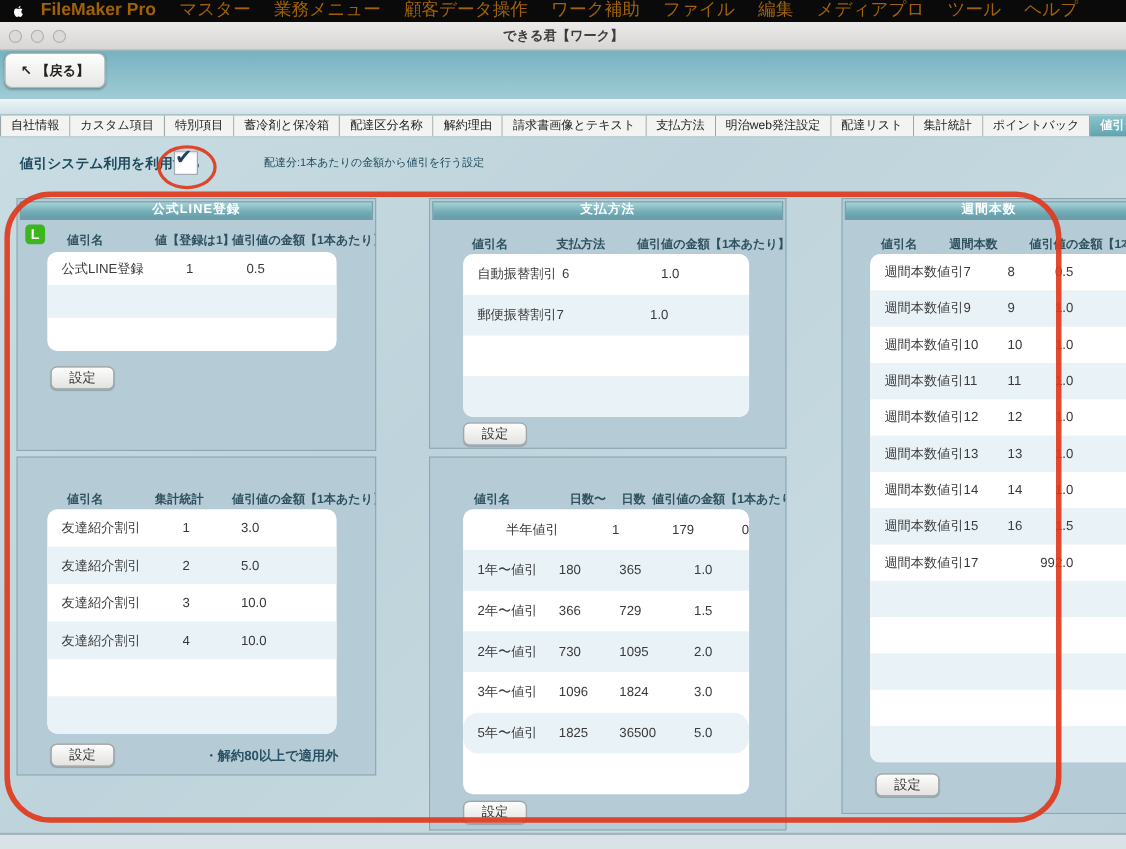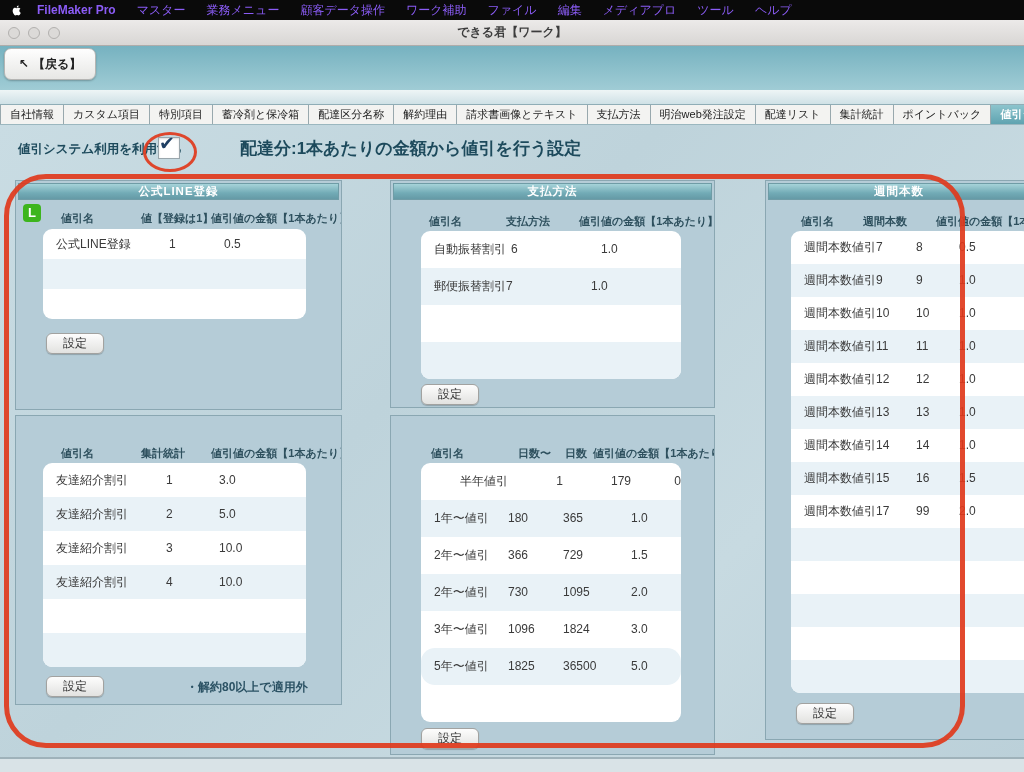--- a/index.html
+++ b/index.html
@@ -4,21 +4,21 @@
 <style>
   html,body{margin:0;padding:0}
   body{width:1024px;height:772px;overflow:hidden;position:relative;
        font-family:"Liberation Sans","DejaVu Sans",sans-serif;background:#c3d6de}
 
   
   .menubar{position:absolute;top:0;left:0;right:0;height:20px;background:#0a0a0a;
            display:flex;align-items:center;padding:0 10px;z-index:50}
   .apple{margin-right:14px;display:flex;align-items:center}
   .menus{display:flex;gap:21px}
-  .menus span{color:#8b5cf6;font-size:12px;line-height:20px;white-space:nowrap}
+  .menus span{color:#a16207;font-size:16px;line-height:20px;white-space:nowrap}
   .menus span:first-child{font-weight:700}
 
   
   .titlebar{position:absolute;top:20px;left:0;right:0;height:26px;
             background:linear-gradient(#eceae9,#d8d6d4);border-bottom:1px solid #aeacaa;box-sizing:border-box}
   .lights{position:absolute;left:8px;top:7px;display:flex;gap:8px}
   .light{width:12px;height:12px;border-radius:50%;background:#dcdad8;border:1px solid #b2b0ae;box-sizing:border-box}
   .wtitle{text-align:center;font-size:12px;font-weight:700;color:#3c3c3c;line-height:25px}
 
   
@@ -40,21 +40,21 @@
   .tabbar .tab:first-child{border-left:1px solid #98a8ad}
   .tabbar .tab.active{background:linear-gradient(#8cc4cd,#5fa3b0);color:#fff;font-weight:700}
 
   
   .main{position:absolute;top:125px;left:0;width:1024px;height:632px;
         background:linear-gradient(135deg,#c9dce3 0%,#bed3db 40%,#c7dae1 70%,#bbd0d9 100%)}
   .uselabel{position:absolute;left:18px;top:16px;font-size:12.5px;font-weight:700;color:#1d4a5c;line-height:16px}
   .checkbox{position:absolute;left:158px;top:12px;width:20px;height:20px;background:#fff;
             border:1px solid #9aa6ac;box-shadow:inset 0 1px 2px rgba(0,0,0,.15)}
   .checkmark{position:absolute;left:0px;top:-4px;font-size:19px;color:#1f3f63;font-weight:700;line-height:20px}
-  .deliverynote{position:absolute;left:240px;top:16px;font-size:17px;font-weight:700;color:#1d4a5c;line-height:16px}
+  .deliverynote{position:absolute;left:240px;top:16px;font-size:10px;font-weight:400;color:#1d4a5c;line-height:16px}
 
   
   .panel{position:absolute;background:#b5ccd7;border:1px solid #8aa7b2;box-sizing:border-box;overflow:hidden}
   .phead{height:17px;margin:2px 2px 0 2px;background:linear-gradient(#a6d3d9,#72abb6 60%,#659aa6);
          border:1px solid #6f9ca6;box-sizing:border-box;color:#fff;font-size:11.5px;font-weight:700;
          text-align:center;line-height:15px;letter-spacing:1px}
   .cols{position:absolute;display:flex;font-size:11px;color:#2e505e;font-weight:700;white-space:nowrap}
   .cols span{flex:0 0 auto}
   .tbl{position:absolute;background:#fff;border-radius:9px;overflow:hidden}
   .t-row{display:flex;padding-left:13px;white-space:nowrap}
@@ -254,21 +254,21 @@
         </div>
         <div class="t-row" style="height: 33px; line-height: 33px;">
           <span class="t-cell" style="width: 72px;">週間本数値引</span>
           <span class="t-cell" style="width: 40px;">15</span>
           <span class="t-cell" style="width: 43px;">16</span>
           <span class="t-cell" style="width: 60px;">1.5</span>
         </div>
         <div class="t-row" style="height: 33px; line-height: 33px;">
           <span class="t-cell" style="width: 72px;">週間本数値引</span>
           <span class="t-cell" style="width: 40px;">17</span>
-          <span class="t-cell" style="width: 43px;">99</span>
+          <span class="t-cell" style="width: 43px; text-align: right;">99</span>
           <span class="t-cell" style="width: 60px;">2.0</span>
         </div>
         <div class="t-row" style="height: 33px; line-height: 33px;">
           <span class="t-cell" style="width: 72px;"></span>
           <span class="t-cell" style="width: 40px;"></span>
           <span class="t-cell" style="width: 43px;"></span>
           <span class="t-cell" style="width: 60px;"></span>
         </div>
         <div class="t-row" style="height: 33px; line-height: 33px;">
           <span class="t-cell" style="width: 72px;"></span>

